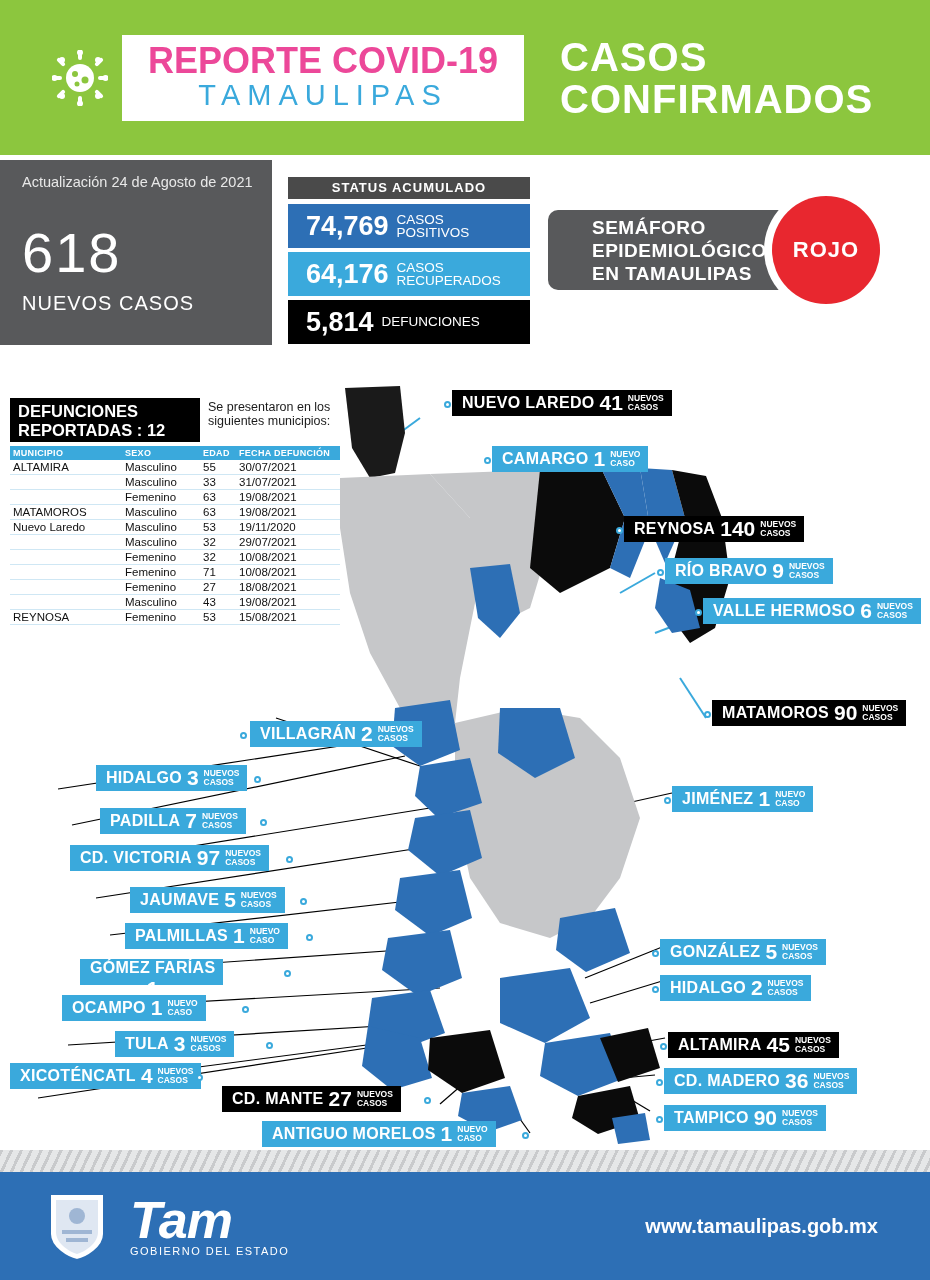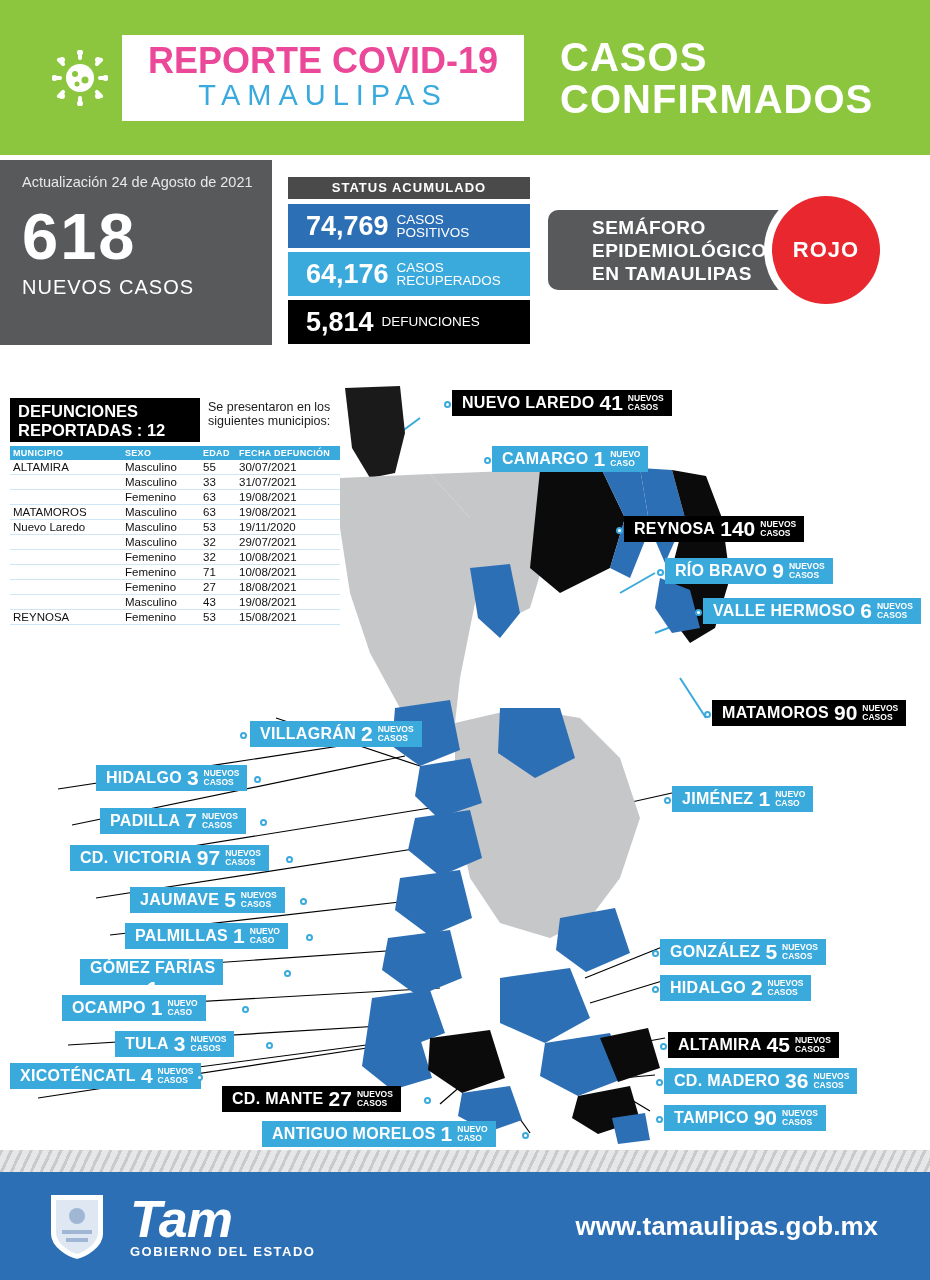--- a/index.html
+++ b/index.html
@@ -34,21 +34,21 @@
     margin-left:36px; color:#ffffff; font-weight:bold;
     font-size:40px; line-height:42px; letter-spacing:1px;
   }
   
   .stats-band { position:absolute; left:0; top:155px; width:930px; height:215px; background:#ffffff; }
   .left-dark {
     position:absolute; left:0; top:5px; width:272px; height:185px; background:#58595b;
     color:#ffffff; padding:14px 0 0 22px;
   }
   .left-dark .upd { font-size:14.5px; color:#e8e8e8; }
-  .left-dark .big { font-size:65px; font-weight:bold; line-height:86px; letter-spacing:2px; margin-top:4px;}
+  .left-dark .big { font-size:56px; font-weight:normal; line-height:86px; letter-spacing:2px; margin-top:20px;}
   .left-dark .sub { font-size:20px; letter-spacing:1px; margin-top:-4px;}
   .status-head {
     position:absolute; left:288px; top:22px; width:242px; height:22px; background:#4a4a4a;
     color:#ffffff; font-size:13px; font-weight:bold; text-align:center; letter-spacing:1px;
     line-height:22px;
   }
   .stat-row {
     position:absolute; left:288px; width:242px; height:44px; display:flex; align-items:center;
     padding-left:18px; color:#ffffff;
   }
@@ -113,22 +113,22 @@
     position:absolute; left:0; top:0; width:930px; height:22px;
     background: repeating-linear-gradient(115deg, #c9cacc 0 3px, #e6e7e8 3px 9px);
   }
   .footer {
     position:absolute; left:0; top:1172px; width:930px; height:108px; background:#2d6fb5;
     display:flex; align-items:center;
   }
   .shield { margin-left:46px; width:62px; height:72px; }
   .tam-logo { margin-left:22px; color:#ffffff; }
   .tam-logo .t1 { font-size:52px; font-weight:bold; font-style:italic; line-height:50px; letter-spacing:-1px;}
-  .tam-logo .t2 { font-size:13px; font-weight:bold; letter-spacing:1.5px; }
-  .footer-url { position:absolute; right:52px; color:#ffffff; font-size:26px; font-weight:bold; }
+  .tam-logo .t2 { font-size:11px; font-weight:normal; letter-spacing:1.5px; }
+  .footer-url { position:absolute; right:52px; color:#ffffff; font-size:20px; font-weight:bold; }
 </style>
 </head>
 <body>
 
 <div class="header">
   <div class="virus-icon">
     <svg width="56" height="56" viewBox="0 0 56 56">
       <g fill="#ffffff">
         <circle cx="28" cy="28" r="14"></circle>
         <rect x="26" y="0" width="4" height="10" rx="2"></rect>

